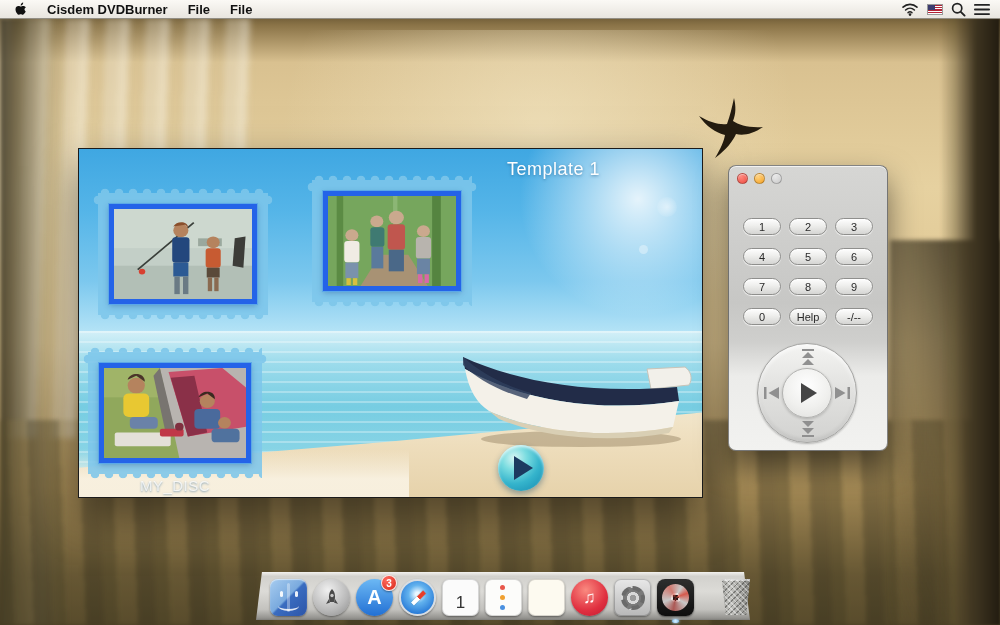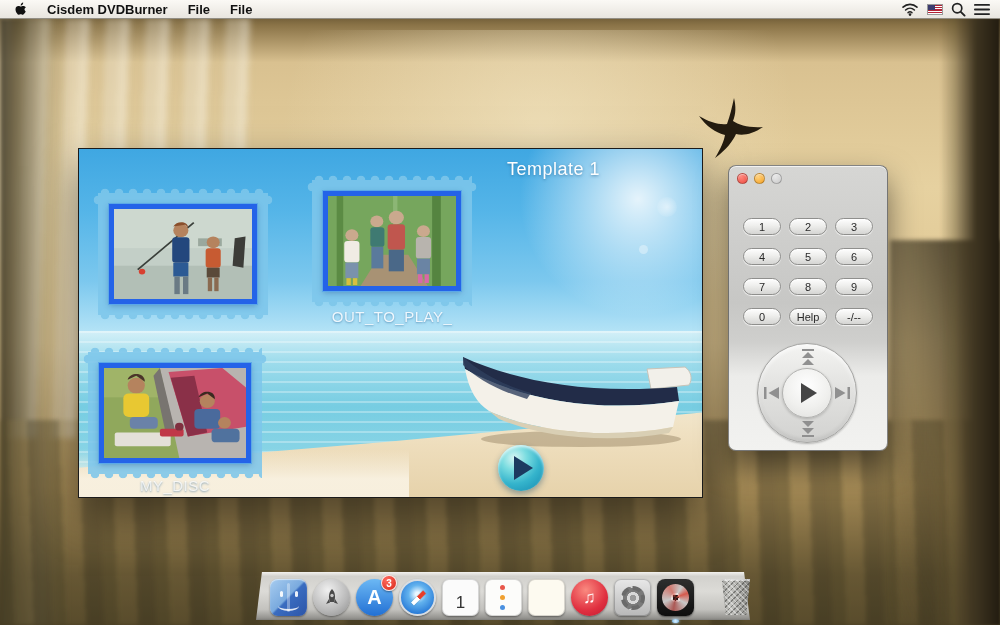--- a/index.html
+++ b/index.html
@@ -333,21 +333,20 @@
         <circle cx="88" cy="36" r="6" fill="#caa98e"></circle>
         <rect x="81" y="42" width="14" height="22" rx="3" fill="#b8b4ae"></rect>
         <rect x="82" y="64" width="12" height="16" fill="#6a84a4"></rect>
         <rect x="83" y="80" width="4" height="9" fill="#d868a8"></rect>
         <rect x="89" y="80" width="4" height="9" fill="#d868a8"></rect>
         <rect x="17" y="84" width="4" height="7" fill="#d8c040"></rect>
         <rect x="23" y="84" width="4" height="7" fill="#d8c040"></rect>
       </svg>
     </div>
   </div>
-  <div class="stamp-label label2">OUT_TO_PLAY_</div>
 
   <div class="stamp stamp3">
     <div class="perf perf-t"></div>
     <div class="perf perf-b"></div>
     <div class="perf perf-l"></div>
     <div class="perf perf-r"></div>
     <div class="stamp-frame">
       <svg viewBox="0 0 132 92" preserveAspectRatio="none">
         <rect width="132" height="92" fill="#90a85c"></rect>
         <rect y="0" width="132" height="30" fill="#a0b468"></rect>

